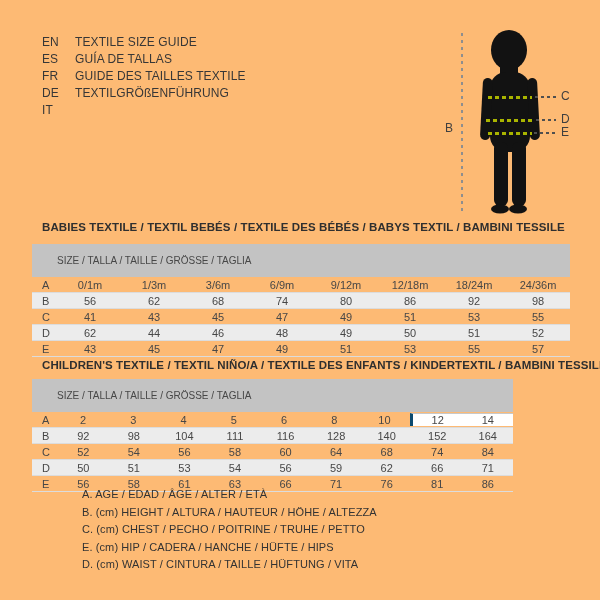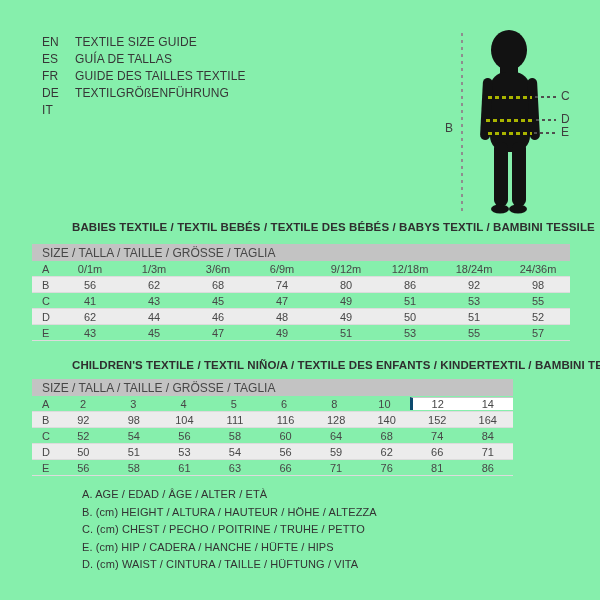--- a/index.html
+++ b/index.html
@@ -1,47 +1,47 @@
 <!DOCTYPE html>
 <html><head>
 <meta charset="utf-8">
 <style>
   * { margin:0; padding:0; box-sizing:border-box; }
   body { background:#ffffff; }
   .sheet {
-    position:relative; width:600px; height:600px; background:#86efac;
+    position:relative; width:600px; height:600px; background:#fdba74;
     font-family:"Liberation Sans", sans-serif; color:#3d3d3d; overflow:hidden;
   }
 
   
   .langs { position:absolute; left:42px; top:33px; }
   .lang-row { display:flex; height:17px; align-items:center; font-size:12px; color:#373737; letter-spacing:0.1px; }
   .lang-code { width:33px; flex:none; }
 
   
   .silhouette { position:absolute; left:466px; top:28px; }
   .vline { position:absolute; left:461px; top:33px; width:2px; height:181px;
            background:repeating-linear-gradient(180deg,#8e8e8e 0 3px,transparent 3px 7px); }
   .dash-y { position:absolute; height:3px;
             background:repeating-linear-gradient(90deg,#a9b400 0 4px,transparent 4px 7px); }
   .dash-g { position:absolute; height:2px;
             background:repeating-linear-gradient(90deg,#4f4f4f 0 3px,transparent 3px 6px); }
   .m-label { position:absolute; font-size:12px; color:#3f3f3f; }
 
   
-  .sec-title { position:absolute; left:42px; font-weight:bold; font-size:11.5px; color:#2f2f2f; letter-spacing:0.1px; white-space:nowrap;margin-left:30px; }
+  .sec-title { position:absolute; left:42px; font-weight:bold; font-size:11.5px; color:#2f2f2f; letter-spacing:0.1px; white-space:nowrap; }
   .babies-title { top:221px; }
   .children-title { top:359px; }
 
   
   .tbl { position:absolute; left:32px; }
   .babies-tbl { top:244px; width:538px; }
   .children-tbl { top:379px; width:481px; }
-  .t-header { height:17px; background:#c3c3c3; display:flex; align-items:center;
-              padding-left:10px; font-size:12px; color:#474747; }
+  .t-header { height:33px; background:#c3c3c3; display:flex; align-items:center;
+              padding-left:25px; font-size:10px; color:#474747; }
   .t-row { display:flex; align-items:center; height:16px; font-size:11px; color:#474747;
            border-bottom:1px solid #dcdcdc; }
   .t-row.shaded { background:#ececec; }
   .t-row .lbl { width:16px; padding-left:10px; flex:none; box-sizing:content-box; }
   .t-row .cell { flex:1; text-align:center; }
   .cell.hl { border-top:1px solid #c9c9c9; background:#ffffff; }
   .cell.hl-first { border-left:3px solid #0c4a6e; }
 
   
   .legend { position:absolute; left:42px; top:486px; font-size:11px; line-height:17.5px; color:#333333; letter-spacing:0.1px;margin-left:40px; }

